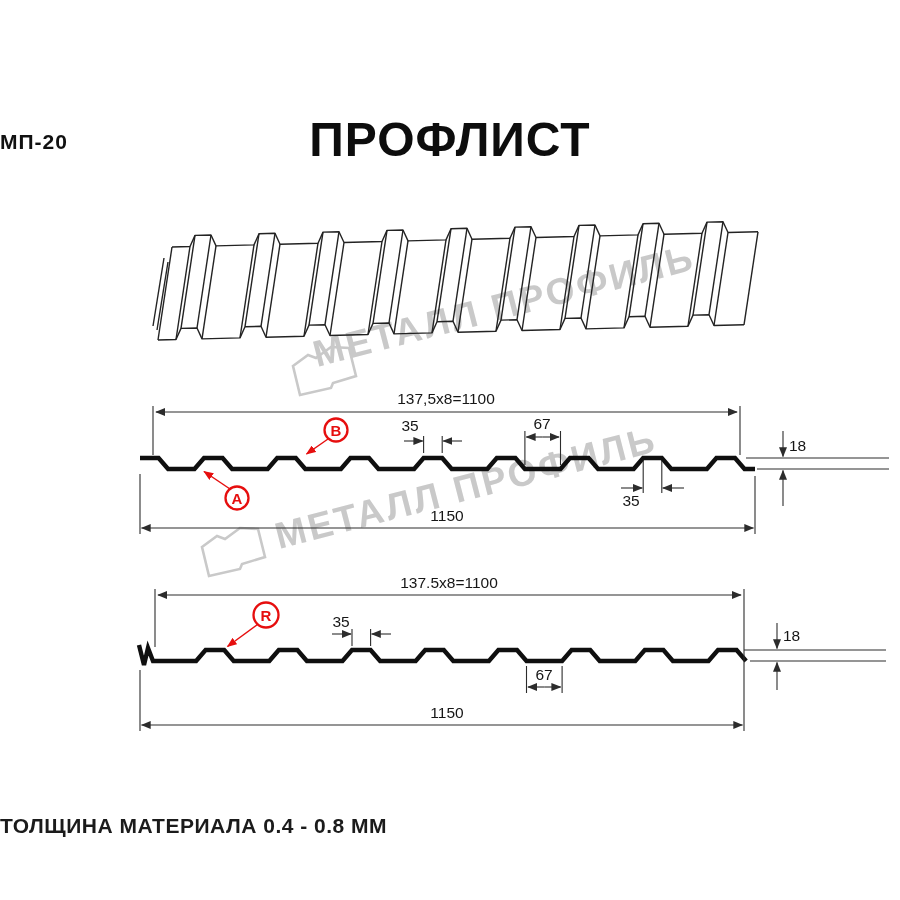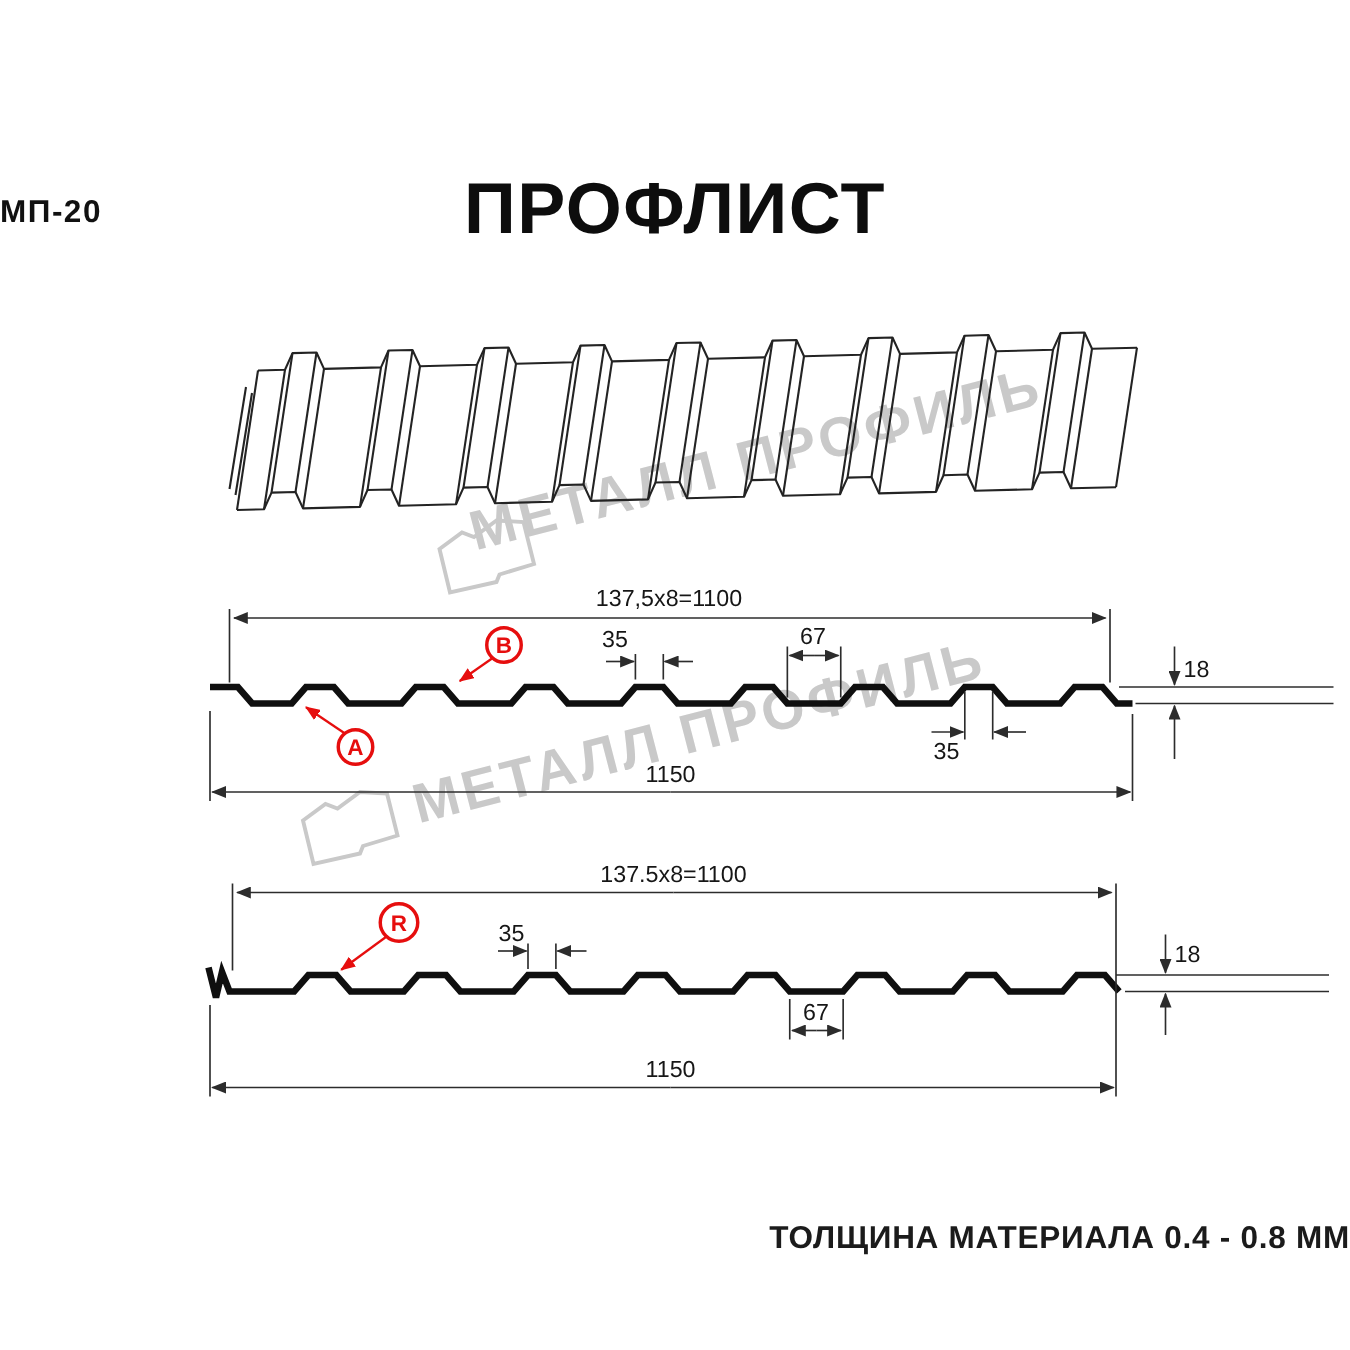--- a/index.html
+++ b/index.html
@@ -2,21 +2,21 @@
 <html><head>
 <meta charset="utf-8">
 <style>
   html,body{margin:0;padding:0;background:#fff;}
   .stage{position:relative;width:900px;height:900px;background:#ffffff;overflow:hidden;
          font-family:"Liberation Sans",sans-serif;color:#151515;}
   .title{position:absolute;left:0;top:74px;width:900px;text-align:center;
          font-size:48px;font-weight:bold;letter-spacing:1px;color:#0d0d0d;margin-top:38px;}
   .subtitle{position:absolute;left:0;top:130px;width:900px;text-align:left;
          font-size:21px;font-weight:600;letter-spacing:1px;color:#111;}
-  .footer{position:absolute;left:0;top:814px;width:900px;text-align:right;
+  .footer{position:absolute;left:0;top:814px;width:900px;text-align:left;
          font-size:21px;font-weight:600;letter-spacing:0.5px;color:#1b1b1b;}
   svg{position:absolute;left:0;top:0;}
   .wm-text{fill:#c9c9c9;font-size:37px;font-weight:bold;}
   .wm-logo{fill:none;stroke:#c9c9c9;stroke-width:2.6;stroke-linejoin:miter;}
   #sheet3d path,#sheet3d line{fill:none;stroke:#232323;stroke-width:1.4;stroke-linejoin:round;}
   .prof{fill:none;stroke:#0f0f0f;stroke-width:4.4;stroke-linejoin:miter;}
   .dim{stroke:#2c2c2c;stroke-width:1.1;fill:none;}
   .dtxt{fill:#161616;font-size:15.5px;}
   .mid{text-anchor:middle;}
   .red{stroke:#e60e0e;fill:none;stroke-width:2.3;}

